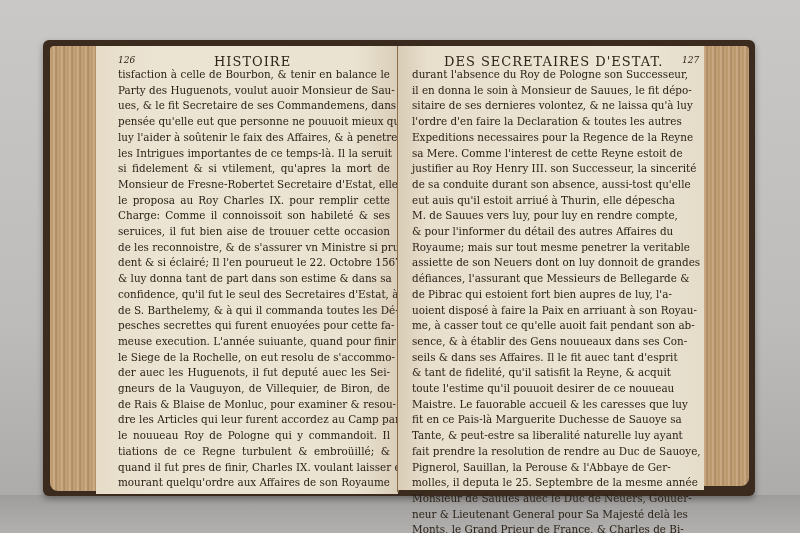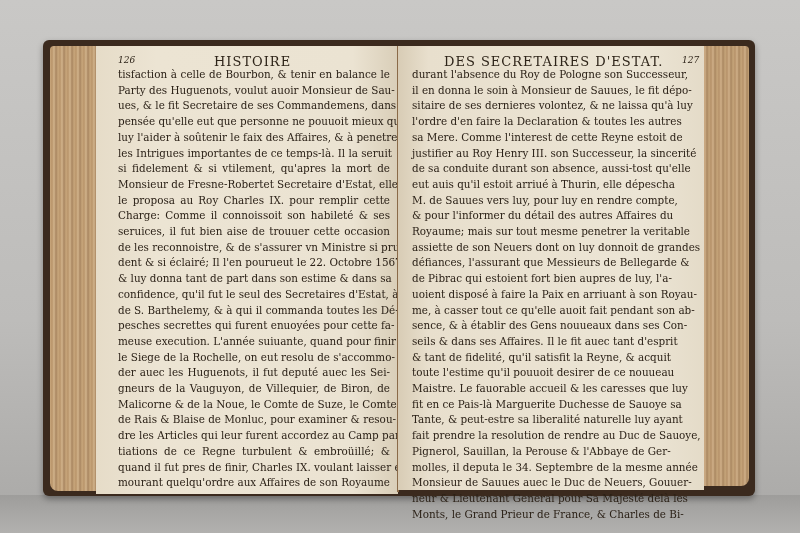--- a/index.html
+++ b/index.html
@@ -84,41 +84,42 @@
       <span class="line">de les reconnoistre, &amp; de s'assurer vn Ministre si pru-</span>
       <span class="line">dent &amp; si éclairé; Il l'en pourueut le 22. Octobre 1567.</span>
       <span class="line">&amp; luy donna tant de part dans son estime &amp; dans sa</span>
       <span class="line">confidence, qu'il fut le seul des Secretaires d'Estat, à</span>
       <span class="line">de S. Barthelemy, &amp; à qui il commanda toutes les Dé-</span>
       <span class="line">pesches secrettes qui furent enuoyées pour cette fa-</span>
       <span class="line">meuse execution. L'année suiuante, quand pour finir</span>
       <span class="line">le Siege de la Rochelle, on eut resolu de s'accommo-</span>
       <span class="line">der auec les Huguenots, il fut deputé auec les Sei-</span>
       <span class="line">gneurs de la Vauguyon, de Villequier, de Biron, de</span>
-      <span class="line">Malicorne &amp; de la Noue, le Comte de Suze, le Comte</span>
       <span class="line">de Rais &amp; Blaise de Monluc, pour examiner &amp; resou-</span>
       <span class="line">dre les Articles qui leur furent accordez au Camp par</span>
+      <span class="line">le nouueau Roy de Pologne qui y commandoit. Il</span>
       <span class="line">tiations de ce Regne turbulent &amp; embroüillé; &amp;</span>
       <span class="line">quand il fut pres de finir, Charles IX. voulant laisser en</span>
       <span class="line last">mourant quelqu'ordre aux Affaires de son Royaume</span>
     </div>
 </div>
 
 <div class="margin-note" id="left-margin" style="left:138px; top:221px; text-align:right; width:40px;"></div>
 
 <div class="gutter"></div>
 
 <div class="page page-right">
   <span class="header" style="left:46px;">DES SECRETAIRES D'ESTAT.</span>
   <span class="folio" style="left:284px;">127</span>
   <div class="text" id="right-text" style="left: 14px; top: 21px; width: 212px; transform: scaleX(1);">
       <span class="line">durant l'absence du Roy de Pologne son Successeur,</span>
       <span class="line">il en donna le soin à Monsieur de Sauues, le fit dépo-</span>
       <span class="line">sitaire de ses dernieres volontez, &amp; ne laissa qu'à luy</span>
       <span class="line">l'ordre d'en faire la Declaration &amp; toutes les autres</span>
+      <span class="line">Expeditions necessaires pour la Regence de la Reyne</span>
       <span class="line">sa Mere. Comme l'interest de cette Reyne estoit de</span>
       <span class="line">justifier au Roy Henry III. son Successeur, la sincerité</span>
       <span class="line">de sa conduite durant son absence, aussi-tost qu'elle</span>
       <span class="line">eut auis qu'il estoit arriué à Thurin, elle dépescha</span>
       <span class="line">M. de Sauues vers luy, pour luy en rendre compte,</span>
       <span class="line">&amp; pour l'informer du détail des autres Affaires du</span>
       <span class="line">Royaume; mais sur tout mesme penetrer la veritable</span>
       <span class="line">assiette de son Neuers dont on luy donnoit de grandes</span>
       <span class="line">défiances, l'assurant que Messieurs de Bellegarde &amp;</span>
       <span class="line">de Pibrac qui estoient fort bien aupres de luy, l'a-</span>
@@ -126,21 +127,21 @@
       <span class="line">me, à casser tout ce qu'elle auoit fait pendant son ab-</span>
       <span class="line">sence, &amp; à établir des Gens nouueaux dans ses Con-</span>
       <span class="line">seils &amp; dans ses Affaires. Il le fit auec tant d'esprit</span>
       <span class="line">&amp; tant de fidelité, qu'il satisfit la Reyne, &amp; acquit</span>
       <span class="line">toute l'estime qu'il pouuoit desirer de ce nouueau</span>
       <span class="line">Maistre. Le fauorable accueil &amp; les caresses que luy</span>
       <span class="line">fit en ce Pais-là Marguerite Duchesse de Sauoye sa</span>
       <span class="line">Tante, &amp; peut-estre sa liberalité naturelle luy ayant</span>
       <span class="line">fait prendre la resolution de rendre au Duc de Sauoye,</span>
       <span class="line">Pignerol, Sauillan, la Perouse &amp; l'Abbaye de Ger-</span>
-      <span class="line">molles, il deputa le 34. Septembre de la mesme année</span>
+      <span class="line">molles, il deputa le 25. Septembre de la mesme année</span>
       <span class="line">Monsieur de Sauues auec le Duc de Neuers, Gouuer-</span>
       <span class="line">neur &amp; Lieutenant General pour Sa Majesté delà les</span>
       <span class="line last">Monts, le Grand Prieur de France, &amp; Charles de Bi-</span>
     </div>
 </div>
 
 <div class="margin-note" id="right-margin-0" style="left:623px; top:173px;"></div>
 <div class="margin-note" id="right-margin-1" style="left:622px; top:228px;"></div>
 
 </body></html>

